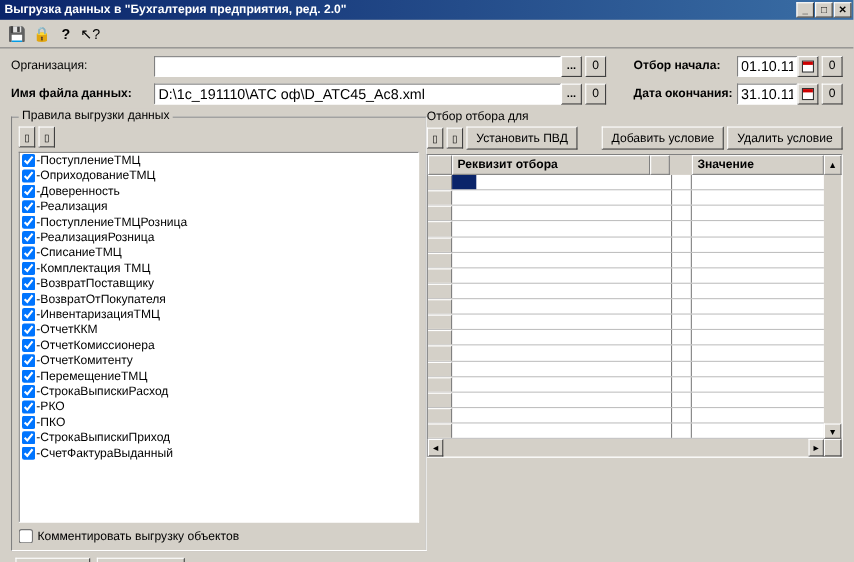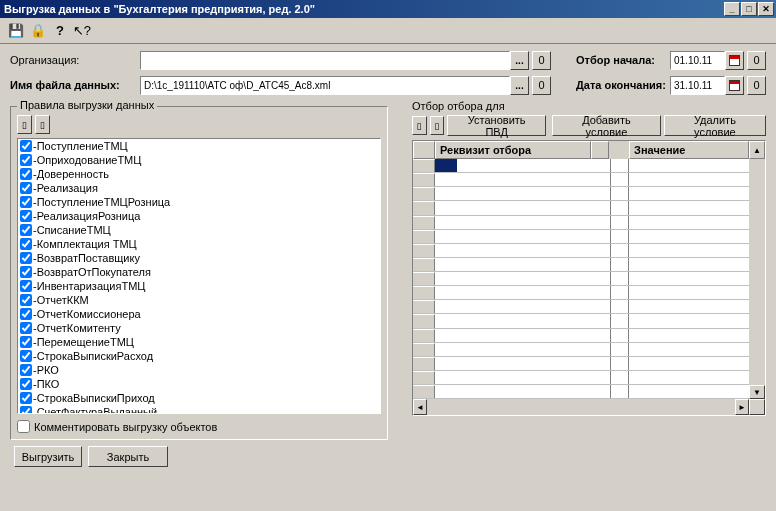--- a/index.html
+++ b/index.html
@@ -13,42 +13,42 @@
 
 
 .toolbar { height: 26px; display: flex; align-items: center; padding: 2px 8px; gap: 6px; border-bottom: 1px solid #808080; }
 .toolbar-icon { width: 16px; height: 16px; display: flex; align-items: center; justify-content: center; font-size: 13px; cursor: pointer; }
 
 .content { padding: 6px 10px; }
 
 
 .form-row { display: flex; align-items: center; margin-bottom: 5px; height: 20px; }
 .label { font-size: 11px; white-space: nowrap; }
-.input-flat { height: 19px; background: white; border: 1px solid; border-color: #808080 #fff #fff #808080; padding: 1px 3px; font-size: 10px; font-family: inherit; }
+.input-flat { height: 19px; background: white; border: 1px solid; border-color: #808080 #fff #fff #808080; padding: 1px 3px; font-size: 13px; font-family: inherit; }
 .btn-ellipsis { width: 19px; height: 19px; background: #d4d0c8; border: 1px solid; border-color: #fff #404040 #404040 #fff; font-size: 10px; display: flex; align-items: center; justify-content: center; cursor: pointer; font-weight: bold; }
 .btn-zero { width: 19px; height: 19px; background: #d4d0c8; border: 1px solid; border-color: #fff #404040 #404040 #fff; font-size: 11px; display: flex; align-items: center; justify-content: center; margin-left: 3px; cursor: pointer; }
 .btn-cal { width: 19px; height: 19px; background: #d4d0c8; border: 1px solid; border-color: #fff #404040 #404040 #fff; display: flex; align-items: center; justify-content: center; cursor: pointer; }
 .cal-icon { width: 11px; height: 11px; background: white; border: 1px solid #333; position: relative; }
 .cal-icon::before { content: ""; position: absolute; top: 0; left: 0; right: 0; height: 3px; background: #c00; }
 
 
 .fieldset { border: 1px solid #808080; border-top-color: #fff; border-left-color: #fff; position: relative; padding: 8px 6px 6px; margin-top: 6px; }
 .fieldset::before { content: ""; position: absolute; inset: -1px; border: 1px solid; border-color: #808080 #fff #fff #808080; pointer-events: none; }
 .legend { position: absolute; top: -8px; left: 6px; background: #d4d0c8; padding: 0 3px; font-size: 11px; z-index: 1; }
 
-.split { display: flex; gap: 24px; }
+.split { display: flex; gap: 0; }
 .left-panel { width: 378px; }
 .right-panel { flex: 1; }
 
 .btn-row { display: flex; align-items: center; gap: 3px; margin-bottom: 4px; }
 .btn-small { width: 15px; height: 19px; background: #d4d0c8; border: 1px solid; border-color: #fff #404040 #404040 #fff; display: flex; align-items: center; justify-content: center; font-size: 9px; cursor: pointer; }
 .btn { height: 21px; background: #d4d0c8; border: 1px solid; border-color: #fff #404040 #404040 #fff; padding: 0 8px; font-size: 11px; font-family: inherit; display: flex; align-items: center; cursor: pointer; }
 
 
-.list-box { border: 1px solid; border-color: #808080 #fff #fff #808080; background: white; height: 276px; overflow-y: scroll; overflow-x: hidden; }
+.list-box { border: 1px solid; border-color: #808080 #fff #fff #808080; background: white; height: 337px; overflow-y: scroll; overflow-x: hidden; }
 .list-item { display: flex; align-items: center; height: 14px; padding-left: 2px; }
 .list-item input[type=checkbox] { width: 12px; height: 12px; margin-right: 1px; }
 .list-item span { font-size: 11px; }
 
 .checkbox-row { display: flex; align-items: center; margin-top: 6px; gap: 4px; }
 
 
 .table-wrap { border: 1px solid; border-color: #808080 #fff #fff #808080; background: white; height: 276px; position: relative; display: flex; flex-direction: column; }
 .table-header { display: flex; background: #d4d0c8; height: 18px; }
 .th { border: 1px solid; border-color: #fff #808080 #808080 #fff; padding: 1px 4px; font-size: 11px; font-weight: bold; display: flex; align-items: center; }

